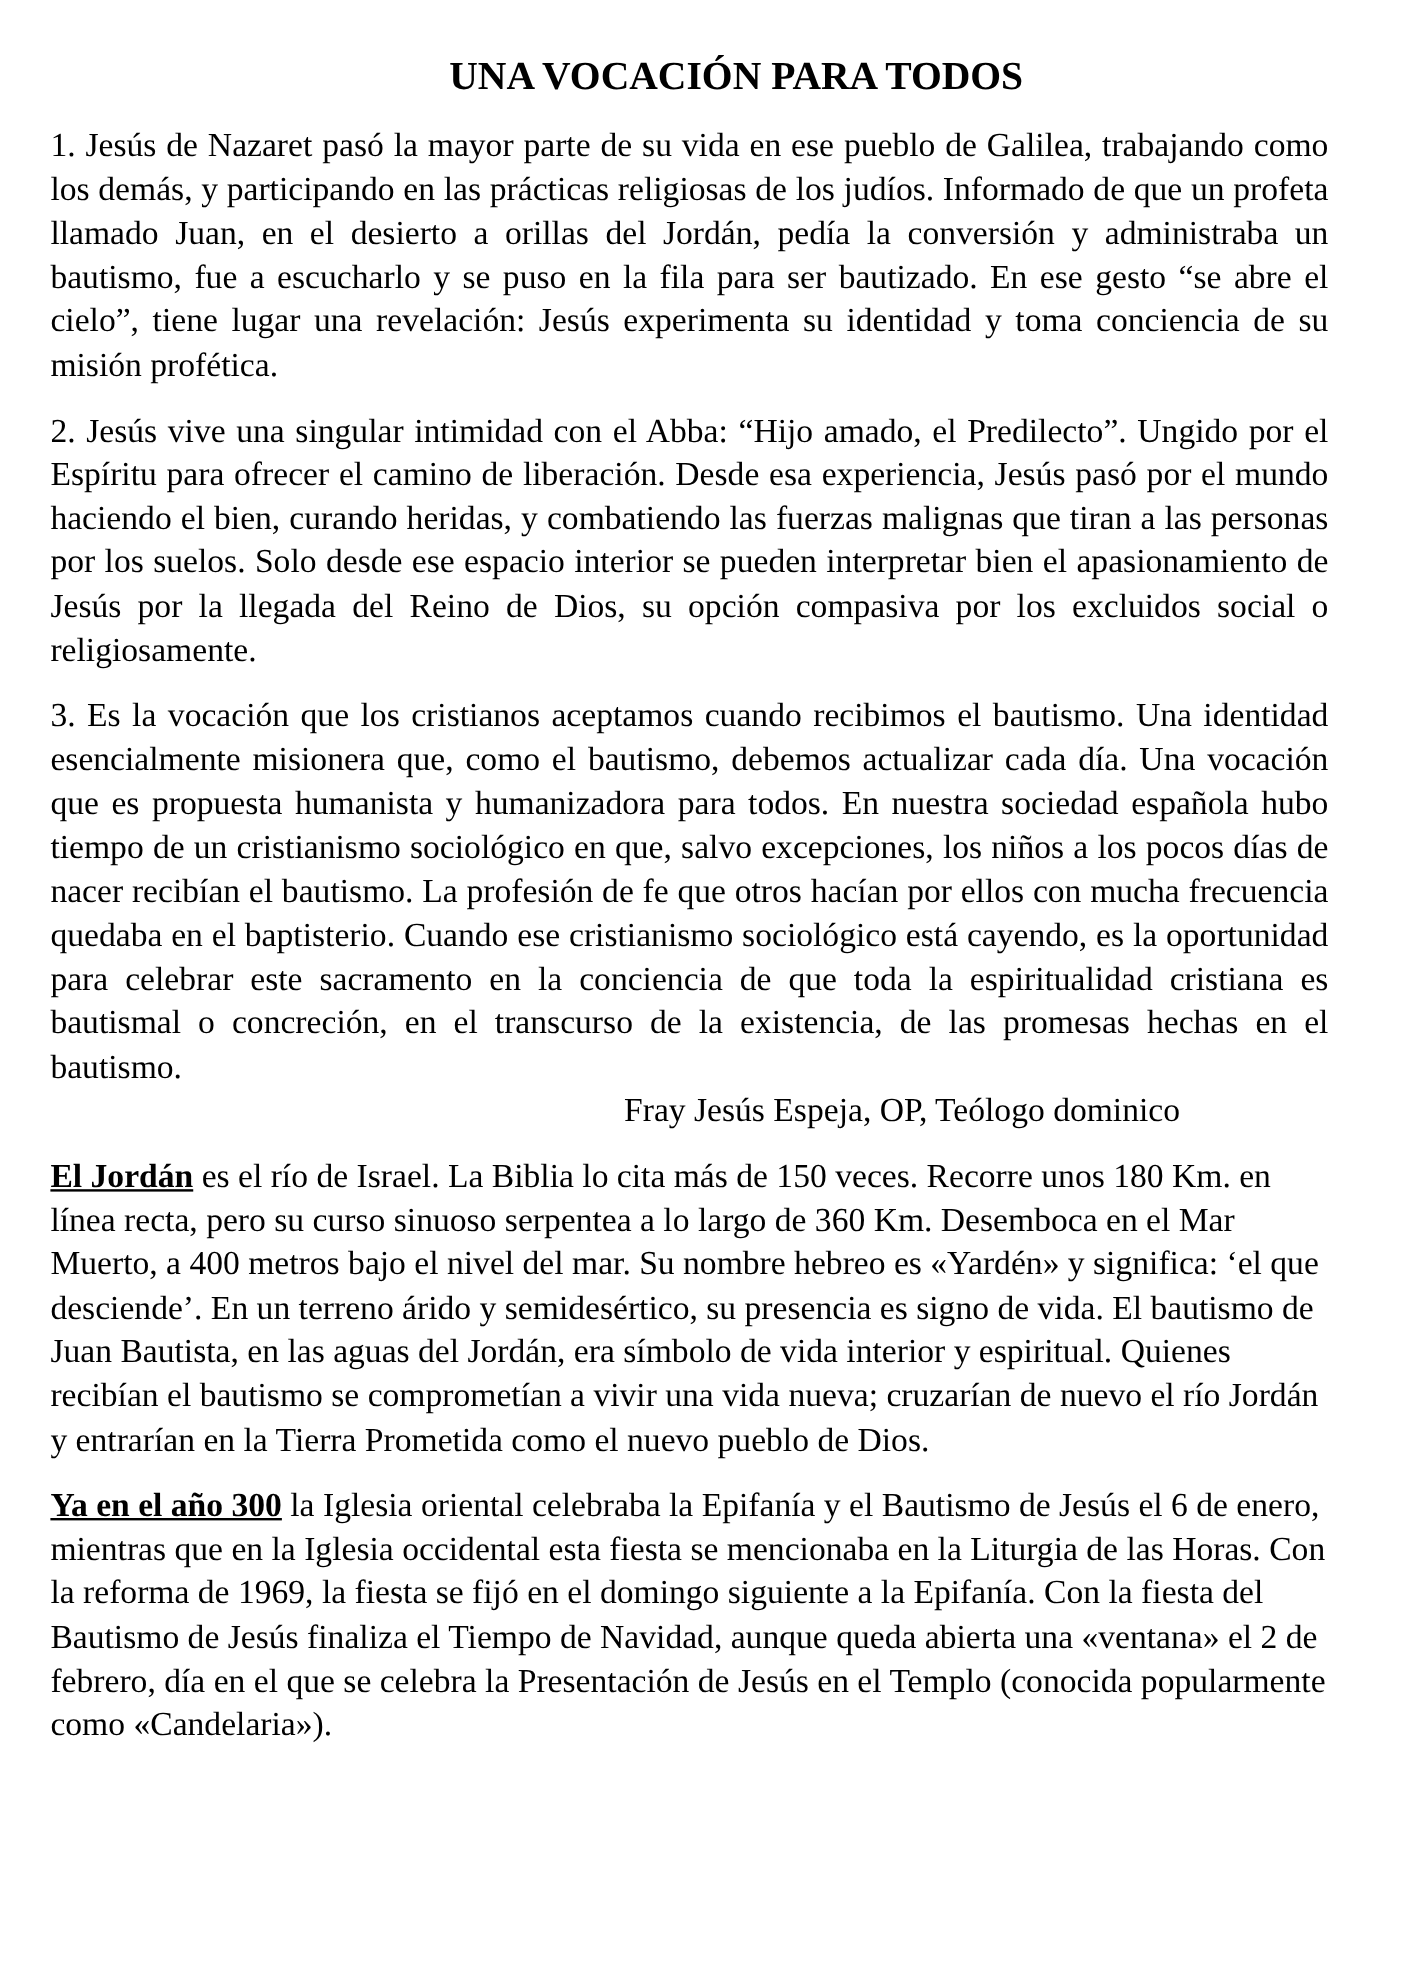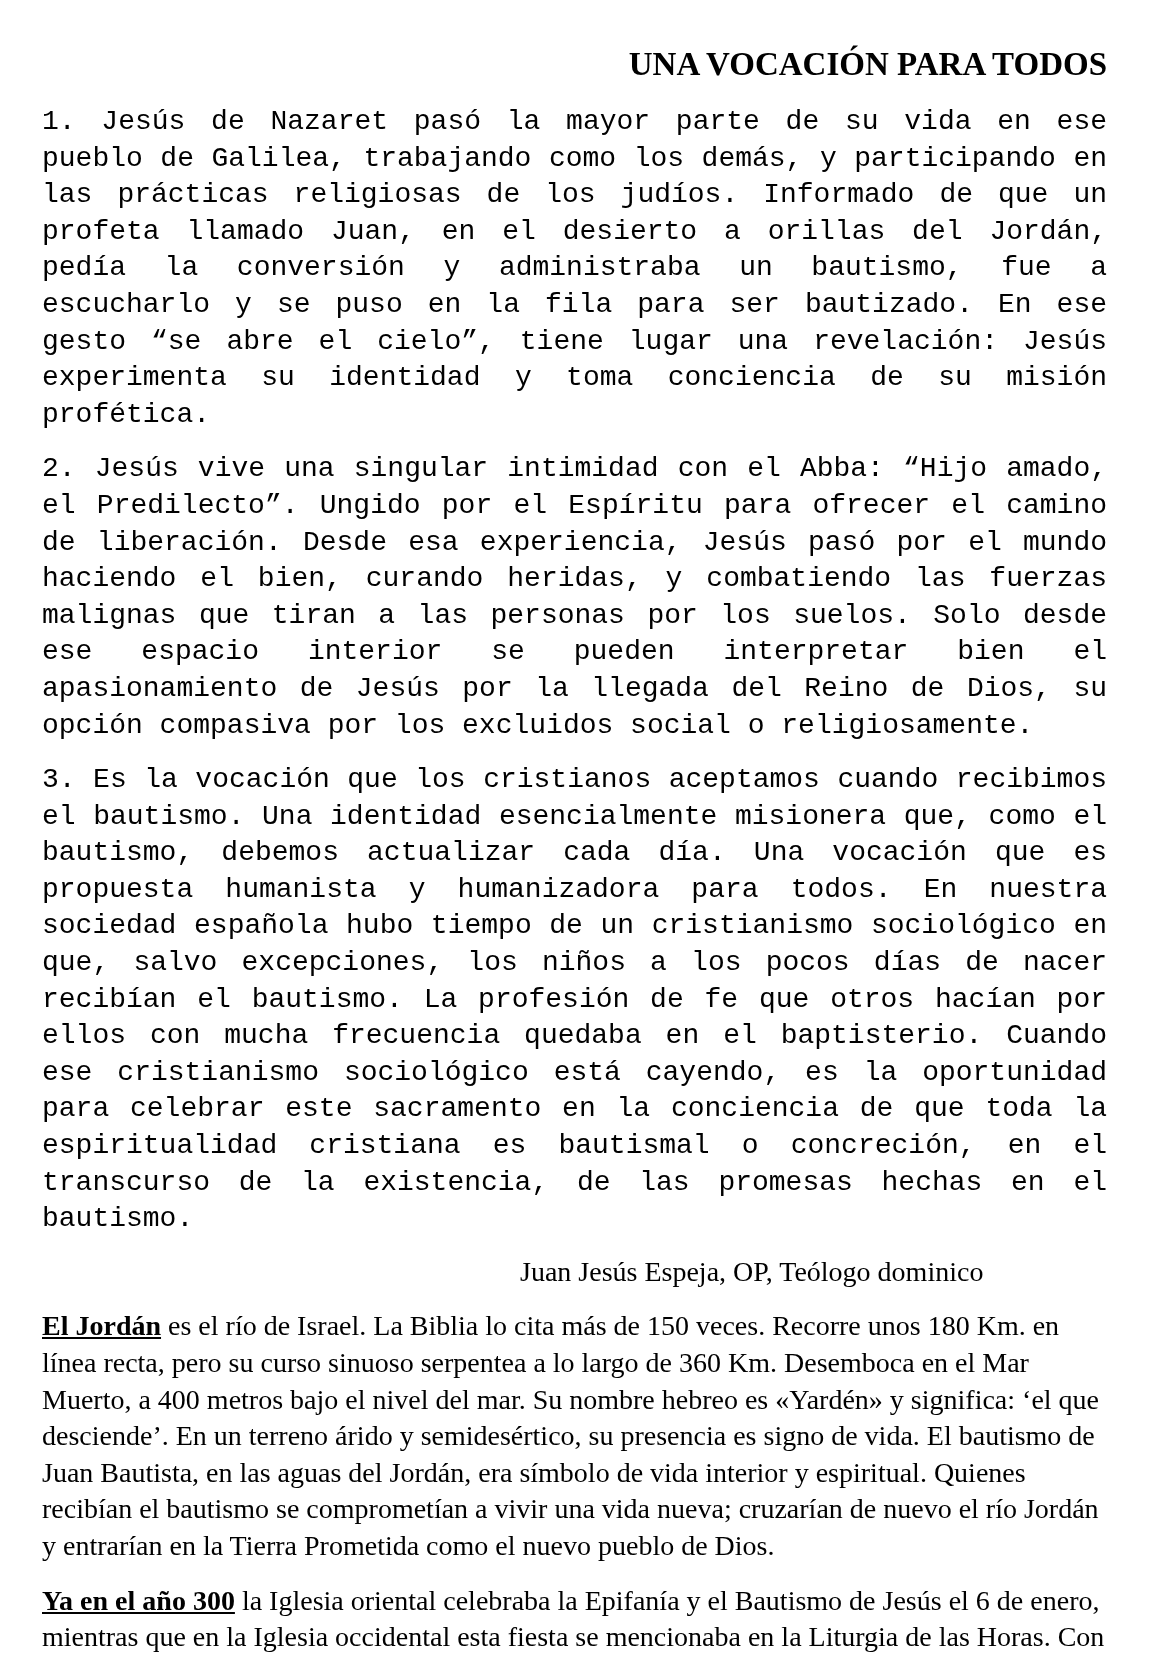--- a/index.html
+++ b/index.html
@@ -17,36 +17,35 @@
   main.page {
     box-sizing: border-box;
     width: 1169px;
     height: 1653px;
     padding: 0 62px 0 42px;
   }
   h1.doc-title {
     font-size: 33px;
     line-height: 40px;
     font-weight: bold;
-    text-align: right;
+    text-align: center;
     padding-left: 78px; 
     margin: 44px 0 20px 0;
     white-space: nowrap;
   }
   p.body-par {
     font-size: 28px;
     line-height: 36.6px;
     margin: 0 0 18px 0;
   }
   p.justified {
     text-align: justify;
-    font-family: Liberation Mono, monospace;
   }
   p.no-gap {
-    margin-bottom: 16px;
+    margin-bottom: 0;
   }
   p.attribution {
     font-size: 28px;
     line-height: 36.6px;
     margin: 0 0 18px 0;
     padding-left: 478px;
   }
   .lead-bold {
     font-weight: bold;
     text-decoration: underline;
@@ -58,19 +57,19 @@
 <main class="page">
 
   <h1 class="doc-title">UNA VOCACIÓN PARA TODOS</h1>
 
   <p class="body-par justified">1. Jesús de Nazaret pasó la mayor parte de su vida en ese pueblo de Galilea, trabajando como los demás, y participando en las prácticas religiosas de los judíos. Informado de que un profeta llamado Juan, en el desierto a orillas del Jordán, pedía la conversión y administraba un bautismo, fue a escucharlo y se puso en la fila para ser bautizado. En ese gesto “se abre el cielo”, tiene lugar una revelación: Jesús experimenta su identidad y toma conciencia de su misión profética.</p>
 
   <p class="body-par justified">2. Jesús vive una singular intimidad con el Abba: “Hijo amado, el Predilecto”. Ungido por el Espíritu para ofrecer el camino de liberación. Desde esa experiencia, Jesús pasó por el mundo haciendo el bien, curando heridas, y combatiendo las fuerzas malignas que tiran a las personas por los suelos. Solo desde ese espacio interior se pueden interpretar bien el apasionamiento de Jesús por la llegada del Reino de Dios, su opción compasiva por los excluidos social o religiosamente.</p>
 
   <p class="body-par justified no-gap">3. Es la vocación que los cristianos aceptamos cuando recibimos el bautismo. Una identidad esencialmente misionera que, como el bautismo, debemos actualizar cada día. Una vocación que es propuesta humanista y humanizadora para todos. En nuestra sociedad española hubo tiempo de un cristianismo sociológico en que, salvo excepciones, los niños a los pocos días de nacer recibían el bautismo. La profesión de fe que otros hacían por ellos con mucha frecuencia quedaba en el baptisterio. Cuando ese cristianismo sociológico está cayendo, es la oportunidad para celebrar este sacramento en la conciencia de que toda la espiritualidad cristiana es bautismal o concreción, en el transcurso de la existencia, de las promesas hechas en el bautismo.</p>
 
-  <p class="attribution">Juan Jesús Espeja, OP, Teólogo dominico</p>
+  <p class="attribution">Fray Jesús Espeja, OP, Teólogo dominico</p>
 
   <p class="body-par"><span class="lead-bold">El Jordán</span><span> es el río de Israel. La Biblia lo cita más de 150 veces. Recorre unos 180 Km. en línea recta, pero su curso sinuoso serpentea a lo largo de 360 Km. Desemboca en el Mar Muerto, a 400 metros bajo el nivel del mar. Su nombre hebreo es «Yardén» y significa: ‘el que desciende’. En un terreno árido y semidesértico, su presencia es signo de vida. El bautismo de Juan Bautista, en las aguas del Jordán, era símbolo de vida interior y espiritual. Quienes recibían el bautismo se comprometían a vivir una vida nueva; cruzarían de nuevo el río Jordán y entrarían en la Tierra Prometida como el nuevo pueblo de Dios.</span></p>
 
   <p class="body-par"><span class="lead-bold">Ya en el año 300</span><span> la Iglesia oriental celebraba la Epifanía y el Bautismo de Jesús el 6 de enero, mientras que en la Iglesia occidental esta fiesta se mencionaba en la Liturgia de las Horas. Con la reforma de 1969, la fiesta se fijó en el domingo siguiente a la Epifanía. Con la fiesta del Bautismo de Jesús finaliza el Tiempo de Navidad, aunque queda abierta una «ventana» el 2 de febrero, día en el que se celebra la Presentación de Jesús en el Templo (conocida popularmente como «Candelaria»).</span></p>
 
 </main>
 
 </body></html>

